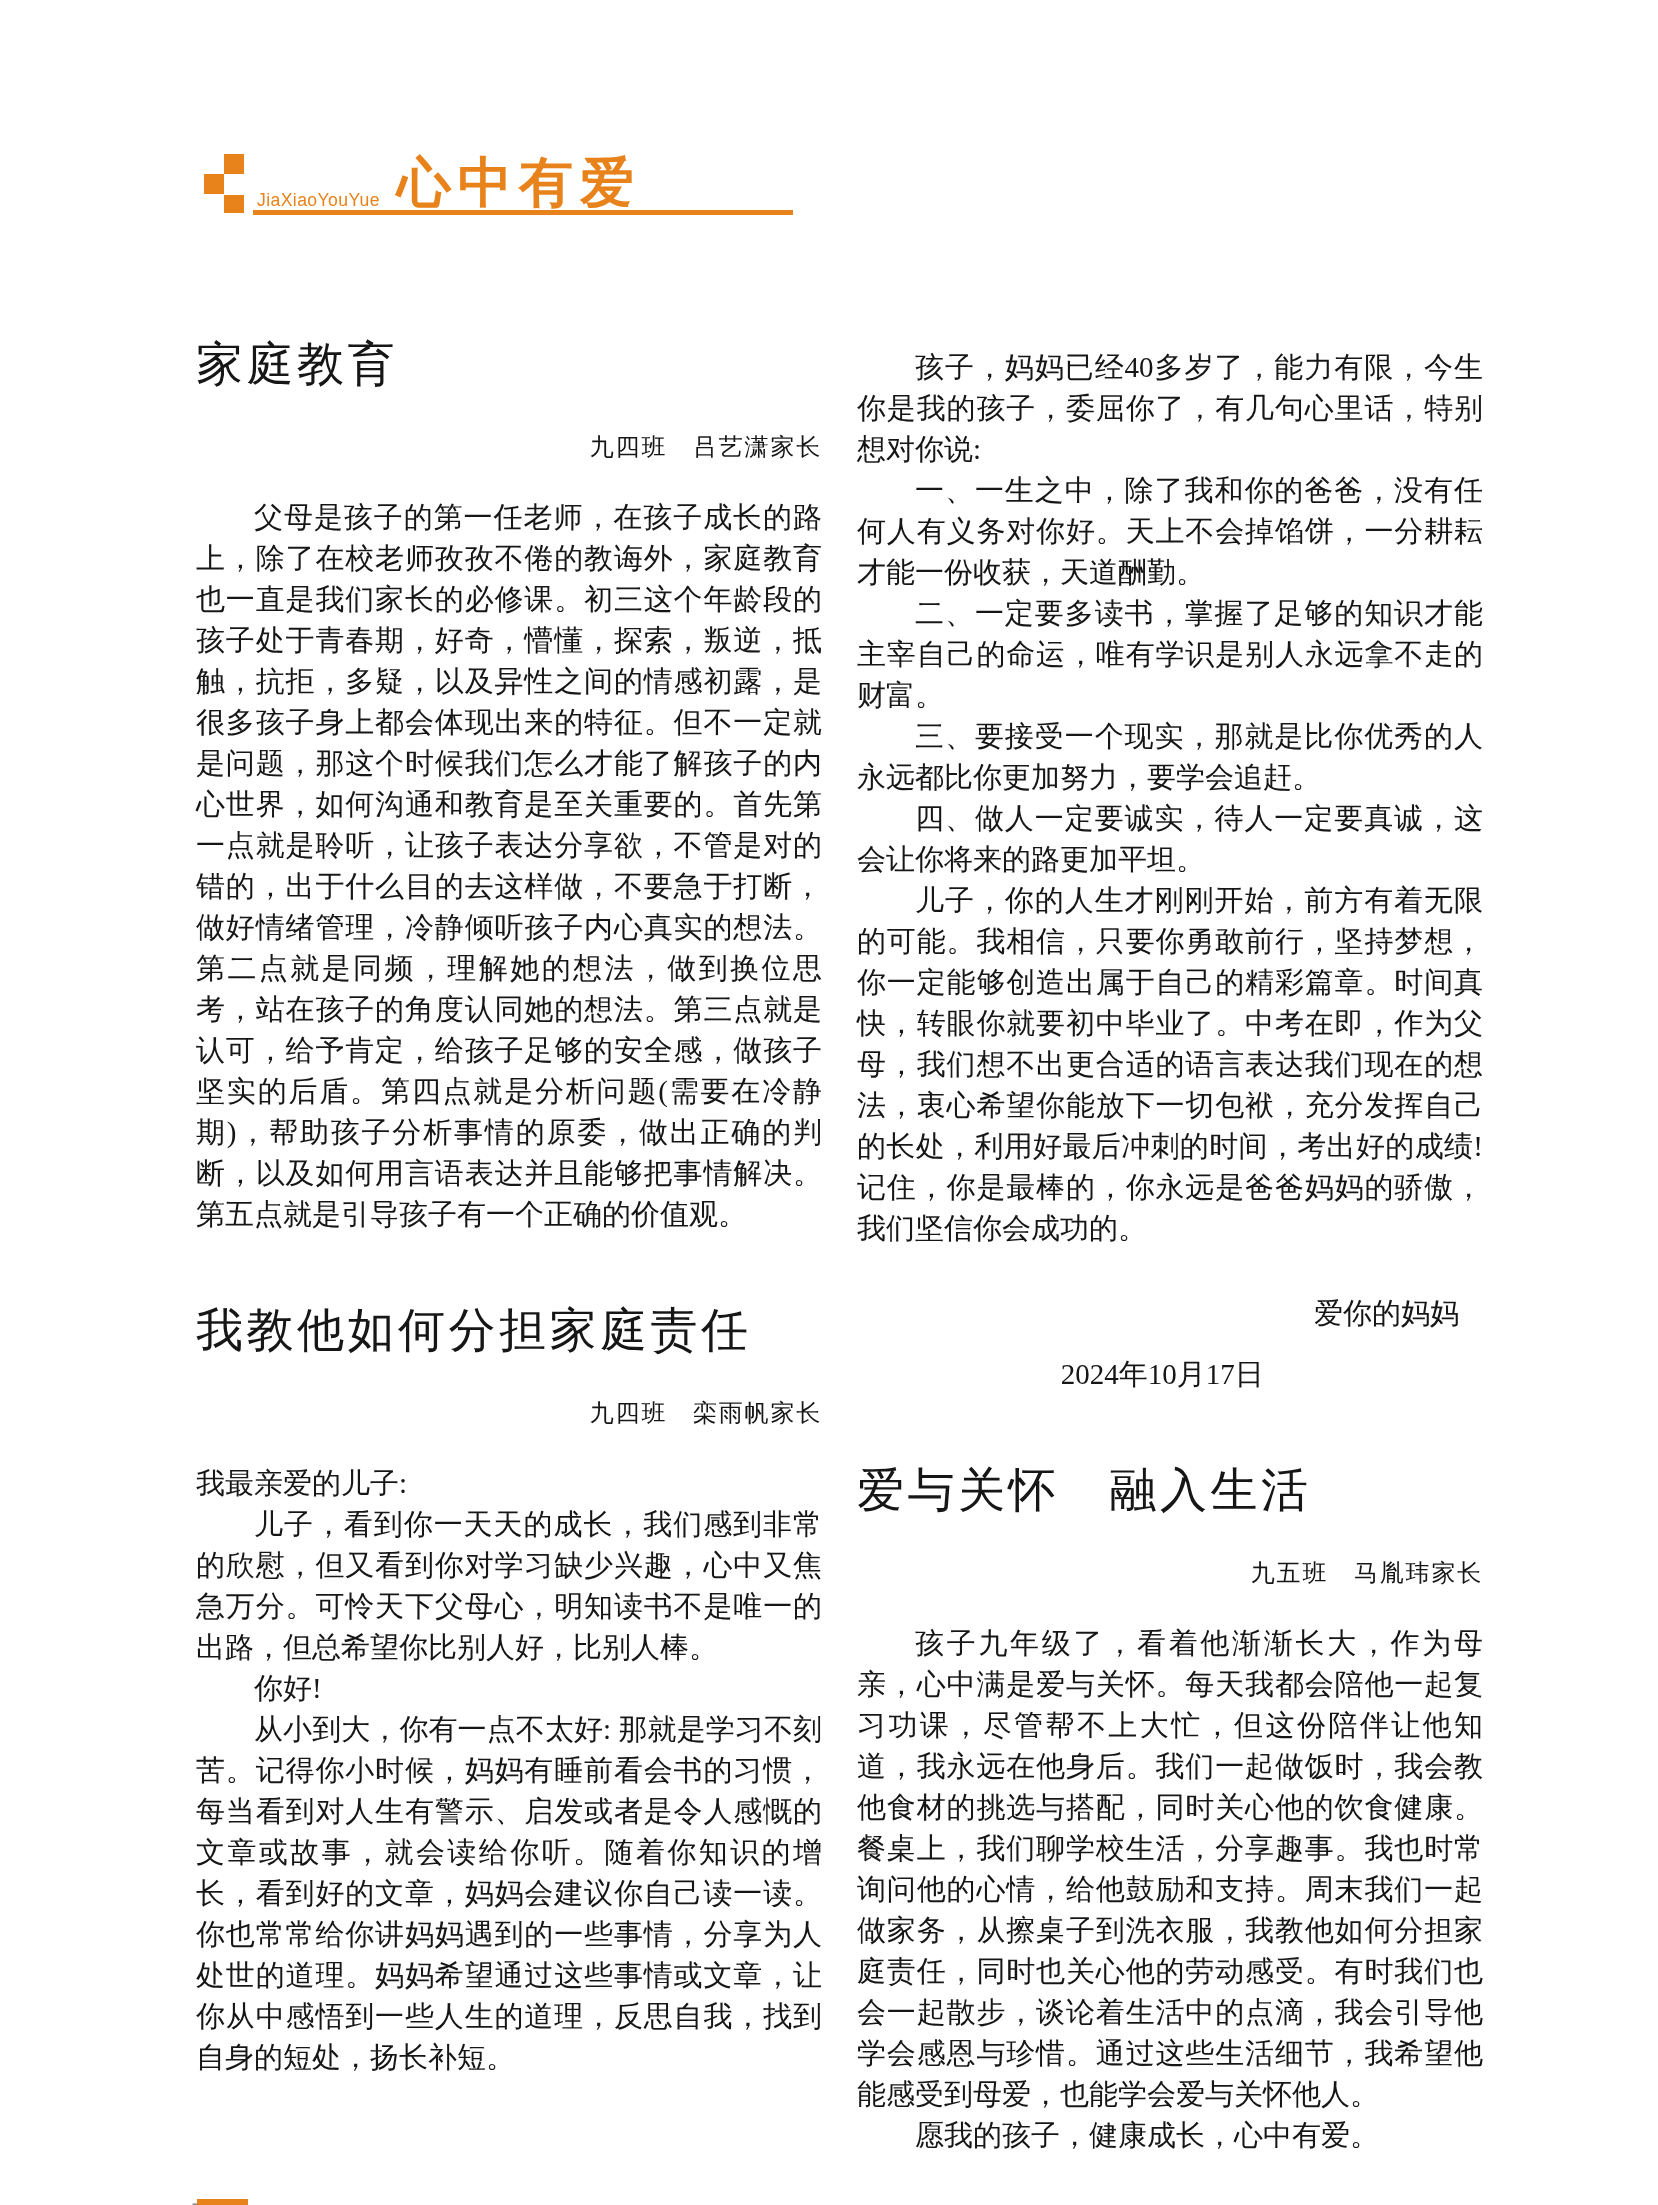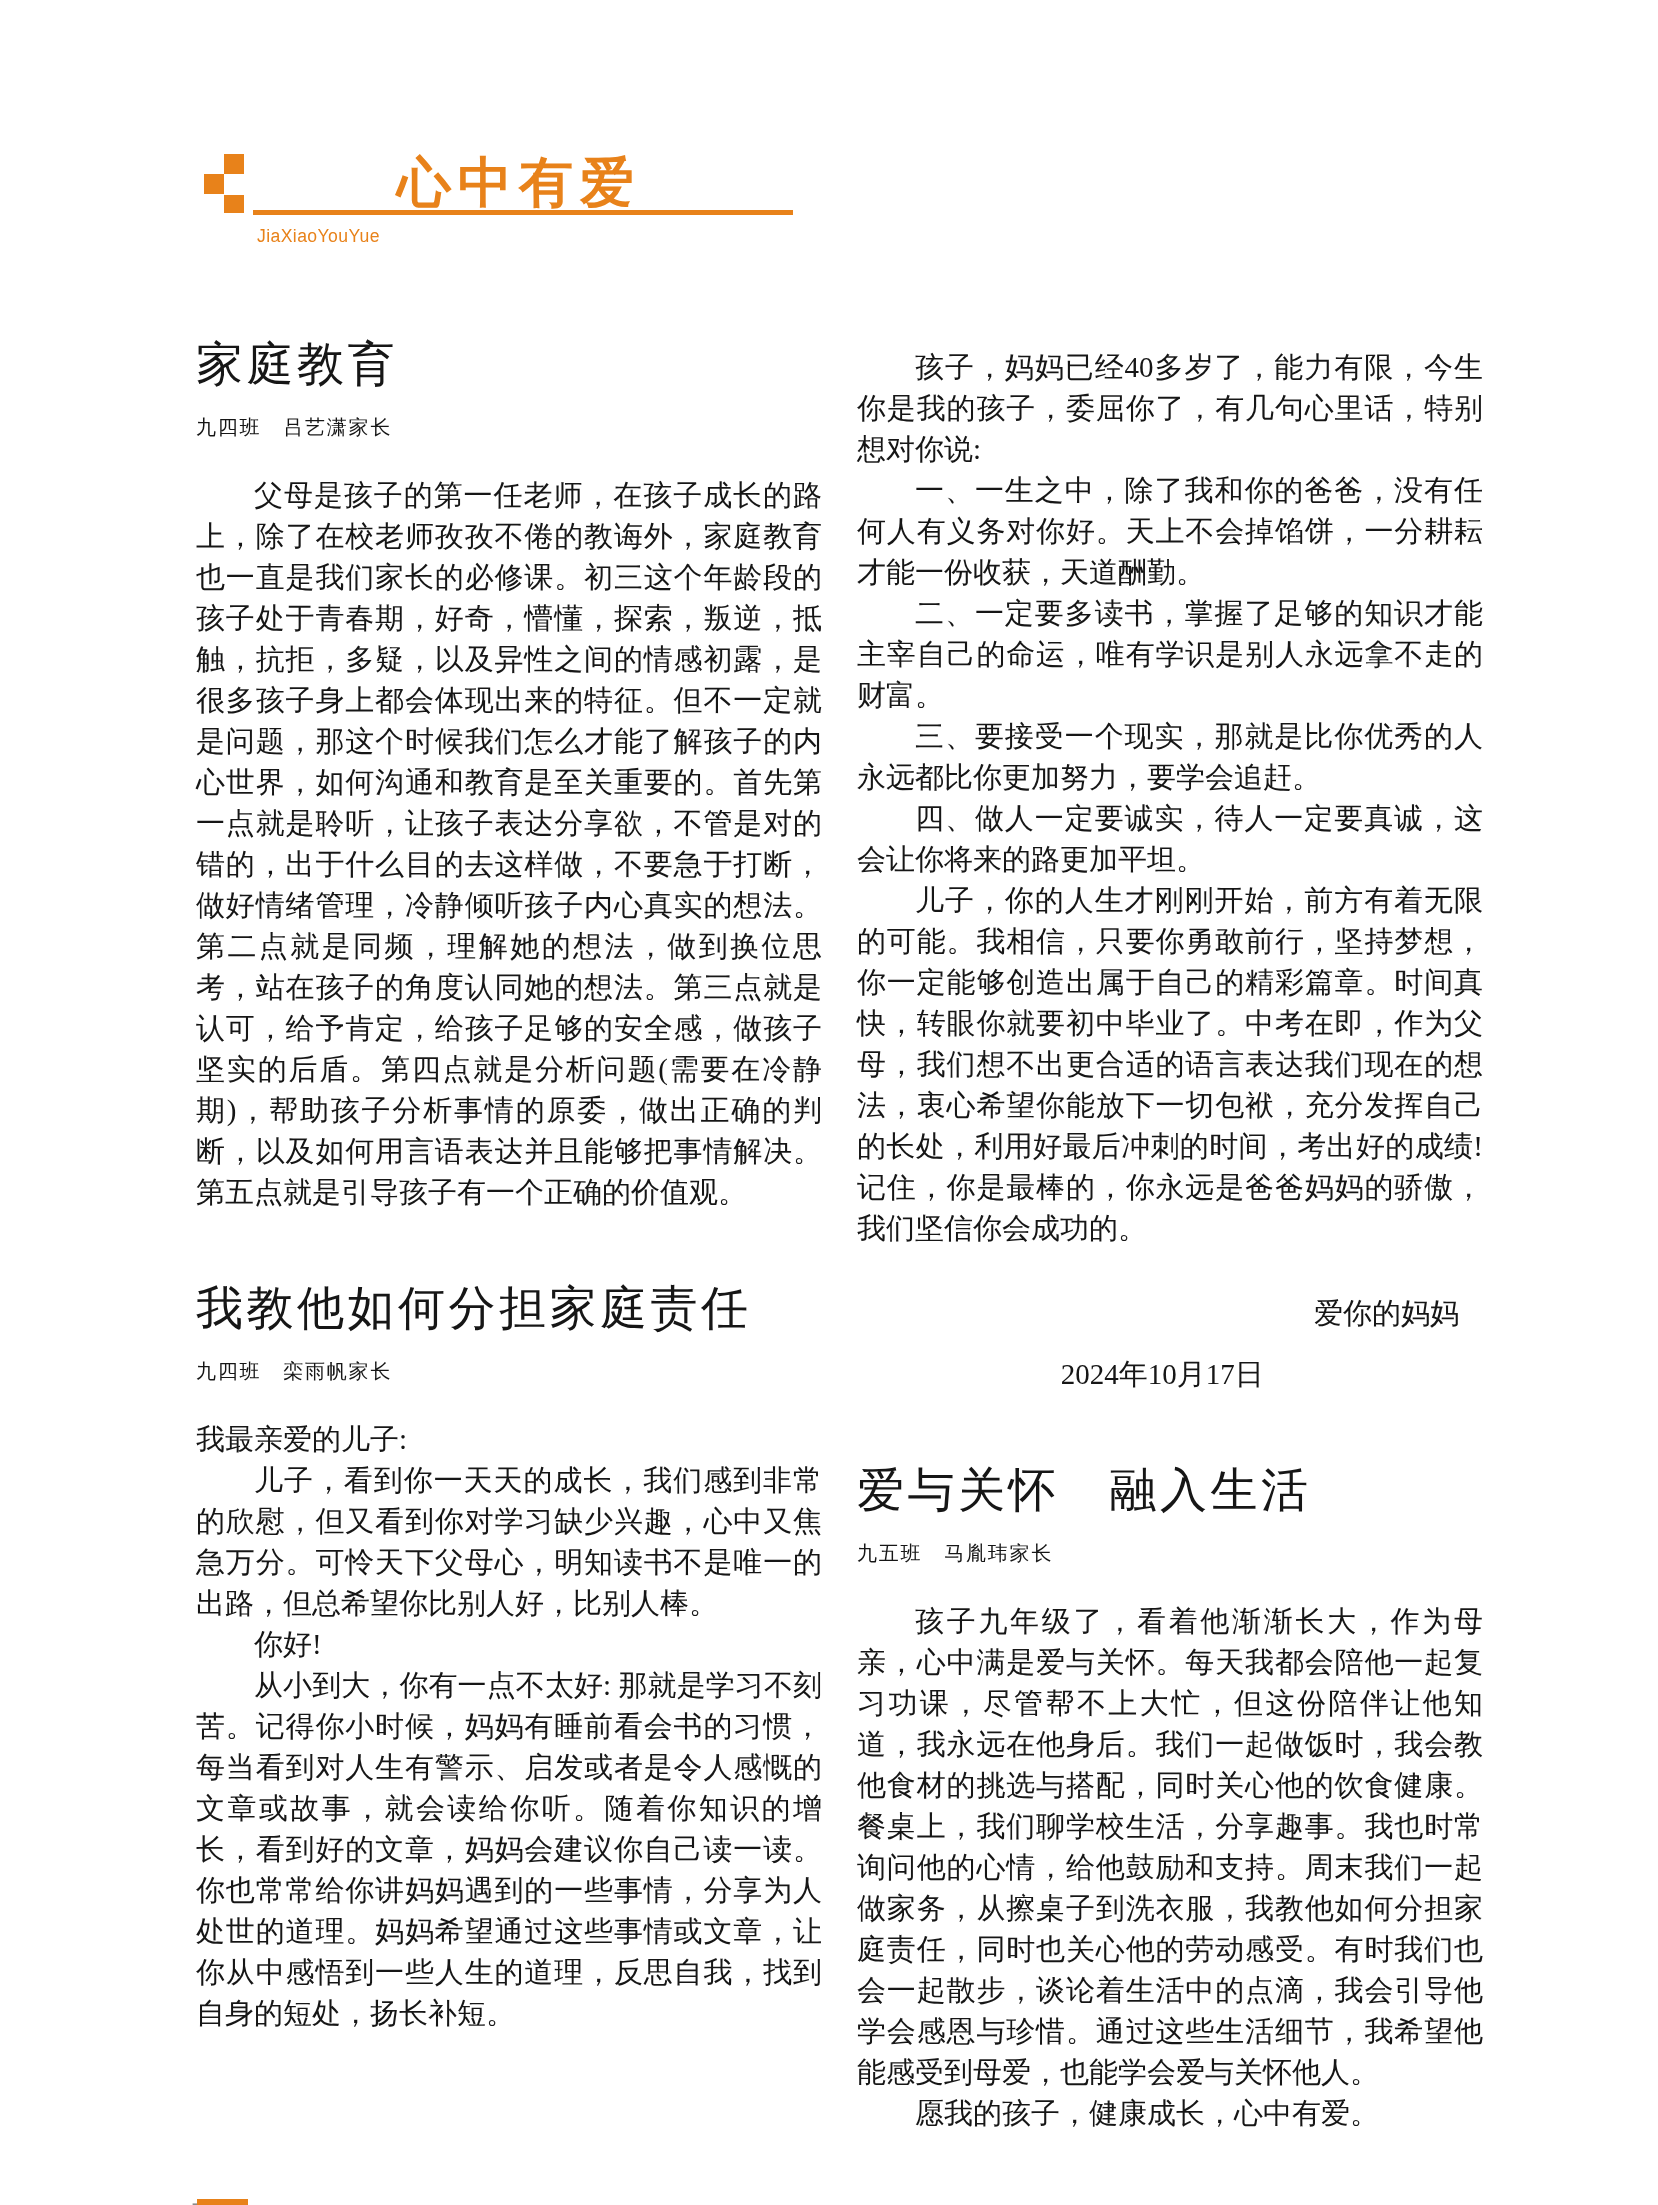--- a/index.html
+++ b/index.html
@@ -13,21 +13,21 @@
 
   
   .header { position: absolute; left: 196px; top: 154px; width: 1279px; height: 71px; }
   .sq { position: absolute; background: #E8821A; }
   .sq-top    { left: 28px; top: 0;    width: 20px; height: 20px; }
   .sq-mid    { left: 8.4px; top: 20px; width: 20px; height: 20px; }
   .sq-bottom { left: 28px; top: 41px; width: 20px; height: 17.6px; }
   .logo-subtext {
     position: absolute; left: 61px; top: 36px;
     font-family: "Liberation Sans", sans-serif;
-    font-size: 17.6px; color: #E8821A; letter-spacing: 0.4px; margin-top: 36px;
+    font-size: 17.6px; color: #E8821A; letter-spacing: 0.4px;
   }
   .logo-title {
     position: absolute; left: 201px; top: 0.9px;
     font-family: "Liberation Sans", sans-serif;
     font-weight: bold; font-size: 54px; line-height: 1;
     color: #E8821A; letter-spacing: 7px; white-space: nowrap;
   }
   .header-rule {
     position: absolute; left: 57px; top: 56px;
     width: 540px; height: 5.3px; background: #E8821A;
@@ -36,21 +36,21 @@
   
   .col { position: absolute; top: 335px; width: 626px; }
   .col-left  { left: 196px; }
   .col-right { left: 857px; }
 
   .article-title {
     font-size: 47px; font-weight: normal; text-align: left;
     letter-spacing: 3.5px; margin: 0; line-height: 1.25; white-space: nowrap;
   }
   .byline {
-    font-size: 20px; text-align: left; margin-top: 20px; letter-spacing: 1.8px;
+    font-size: 24px; text-align: right; margin-top: 37px; letter-spacing: 1.8px;
   }
   .body-block { margin-top: 34px; }
   .body-block p {
     font-size: 29px; line-height: 41px; margin: 0;
     text-align: justify; text-indent: 2em;
   }
   p.no-indent { text-indent: 0; }
 
   .spacer-title { margin-top: 66px; }
 

